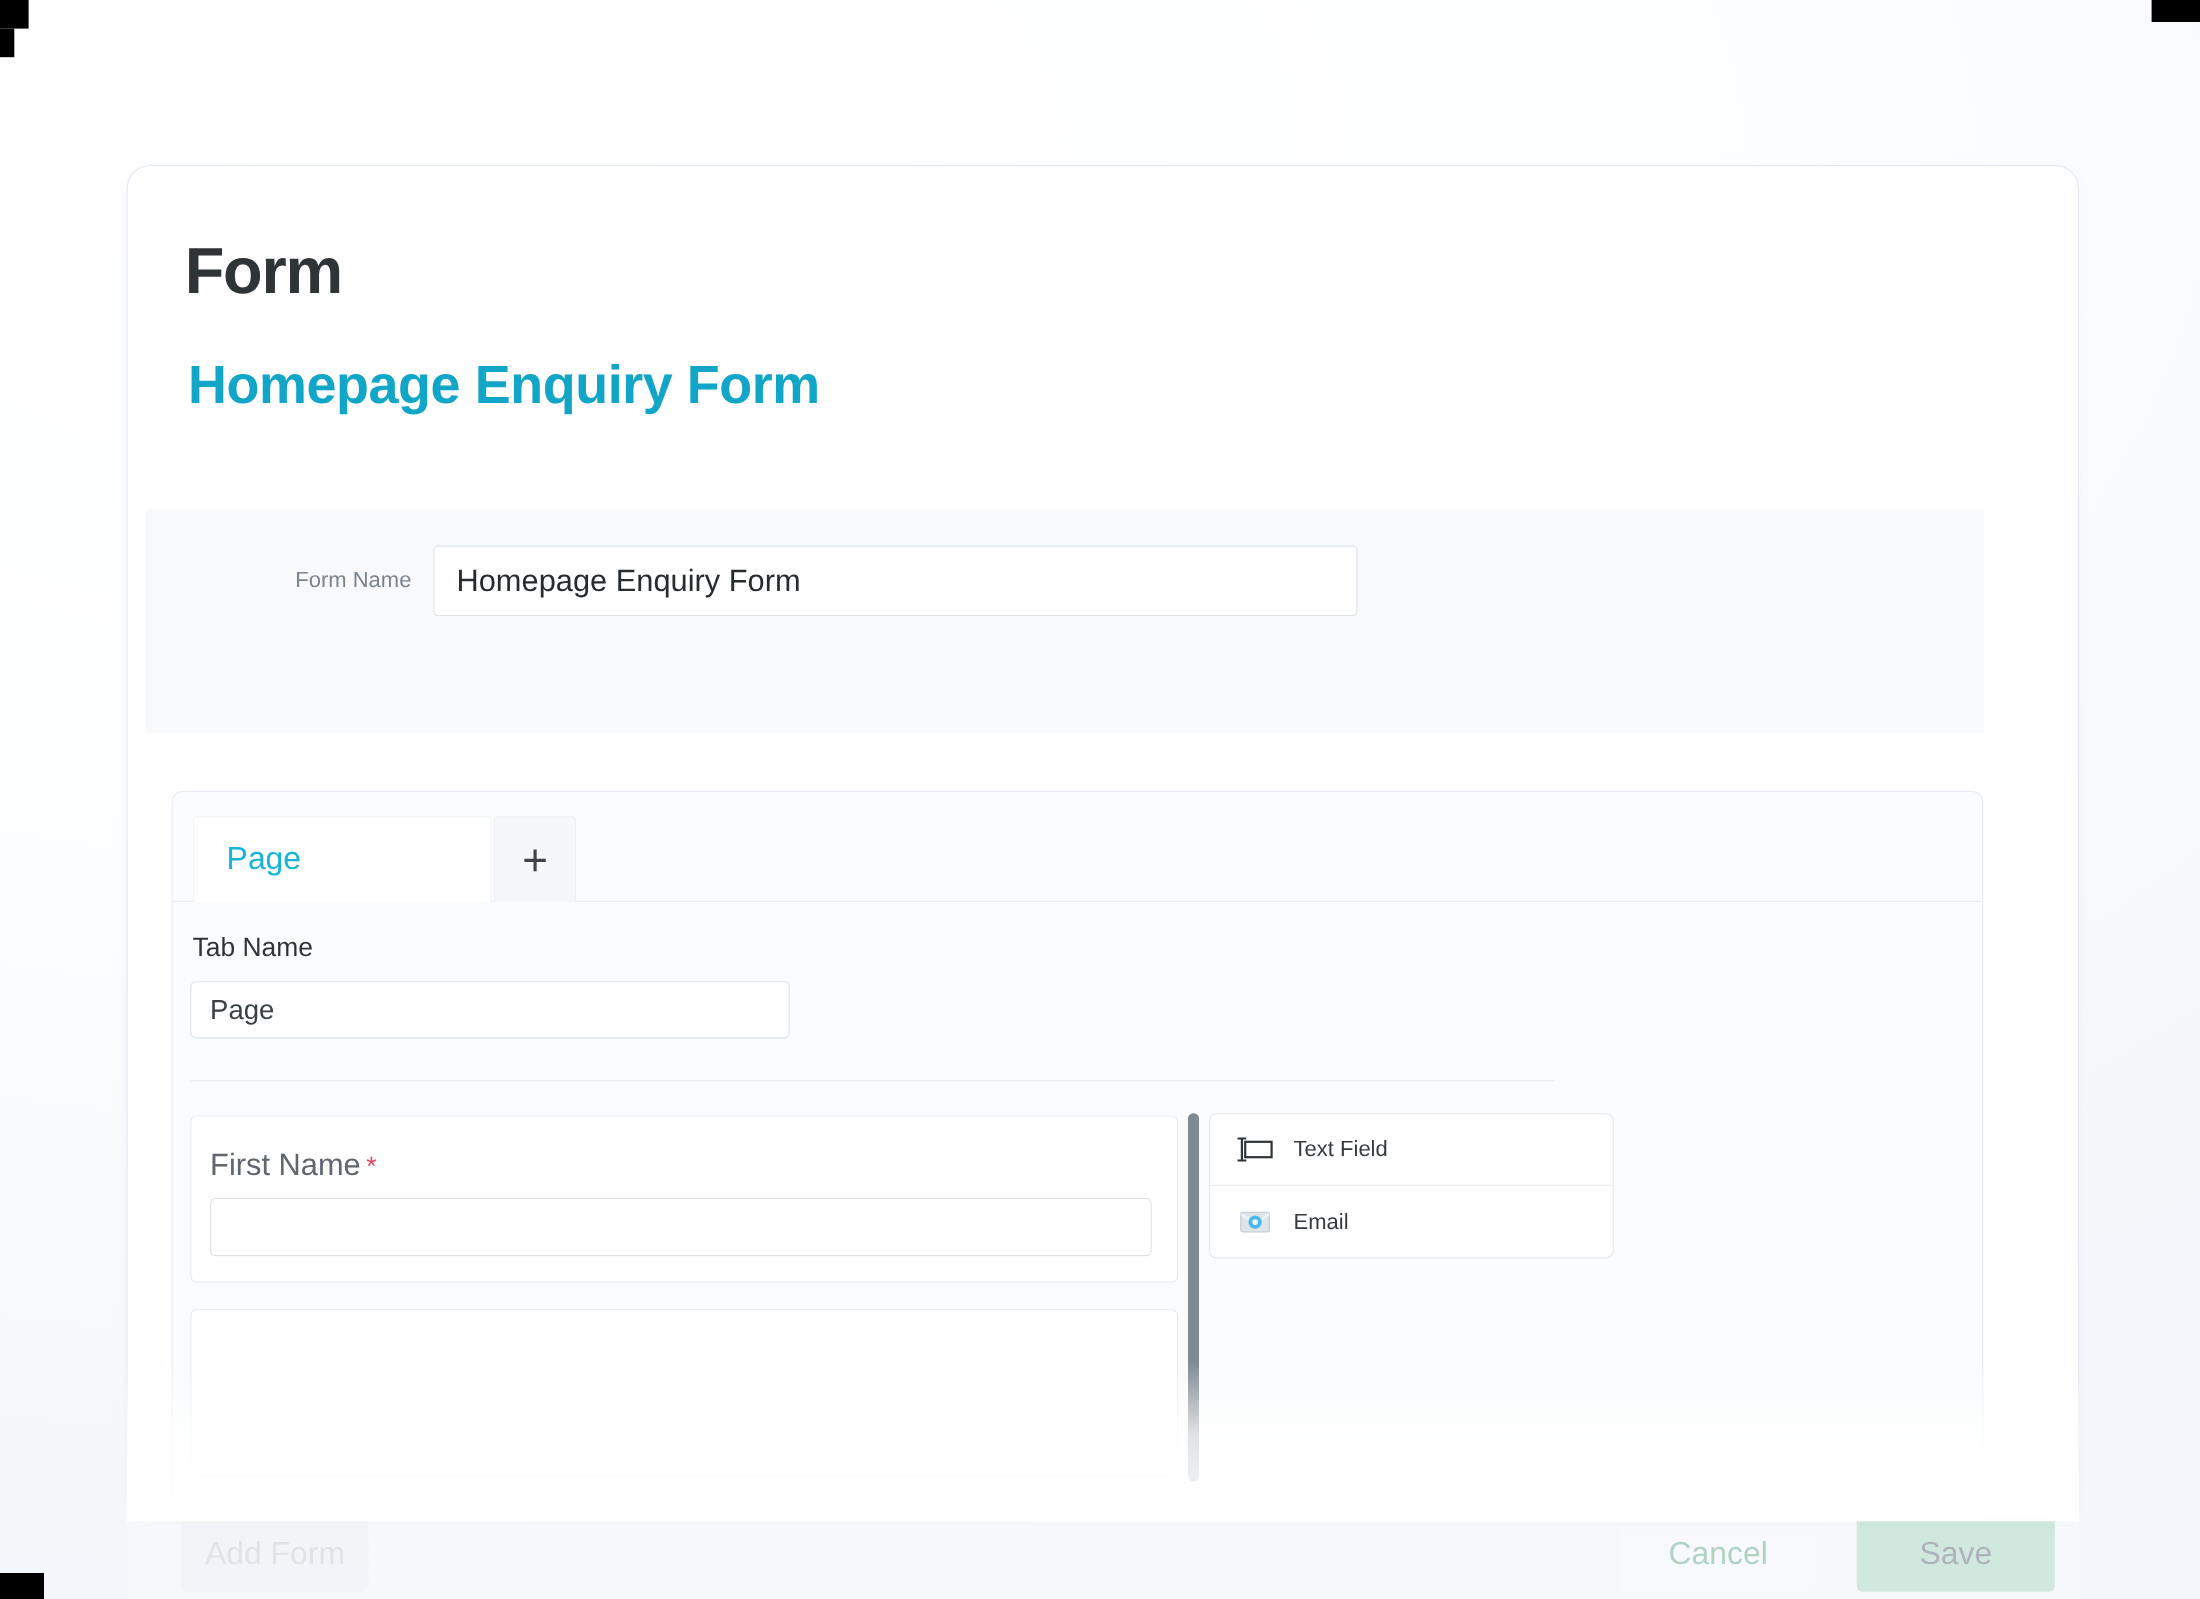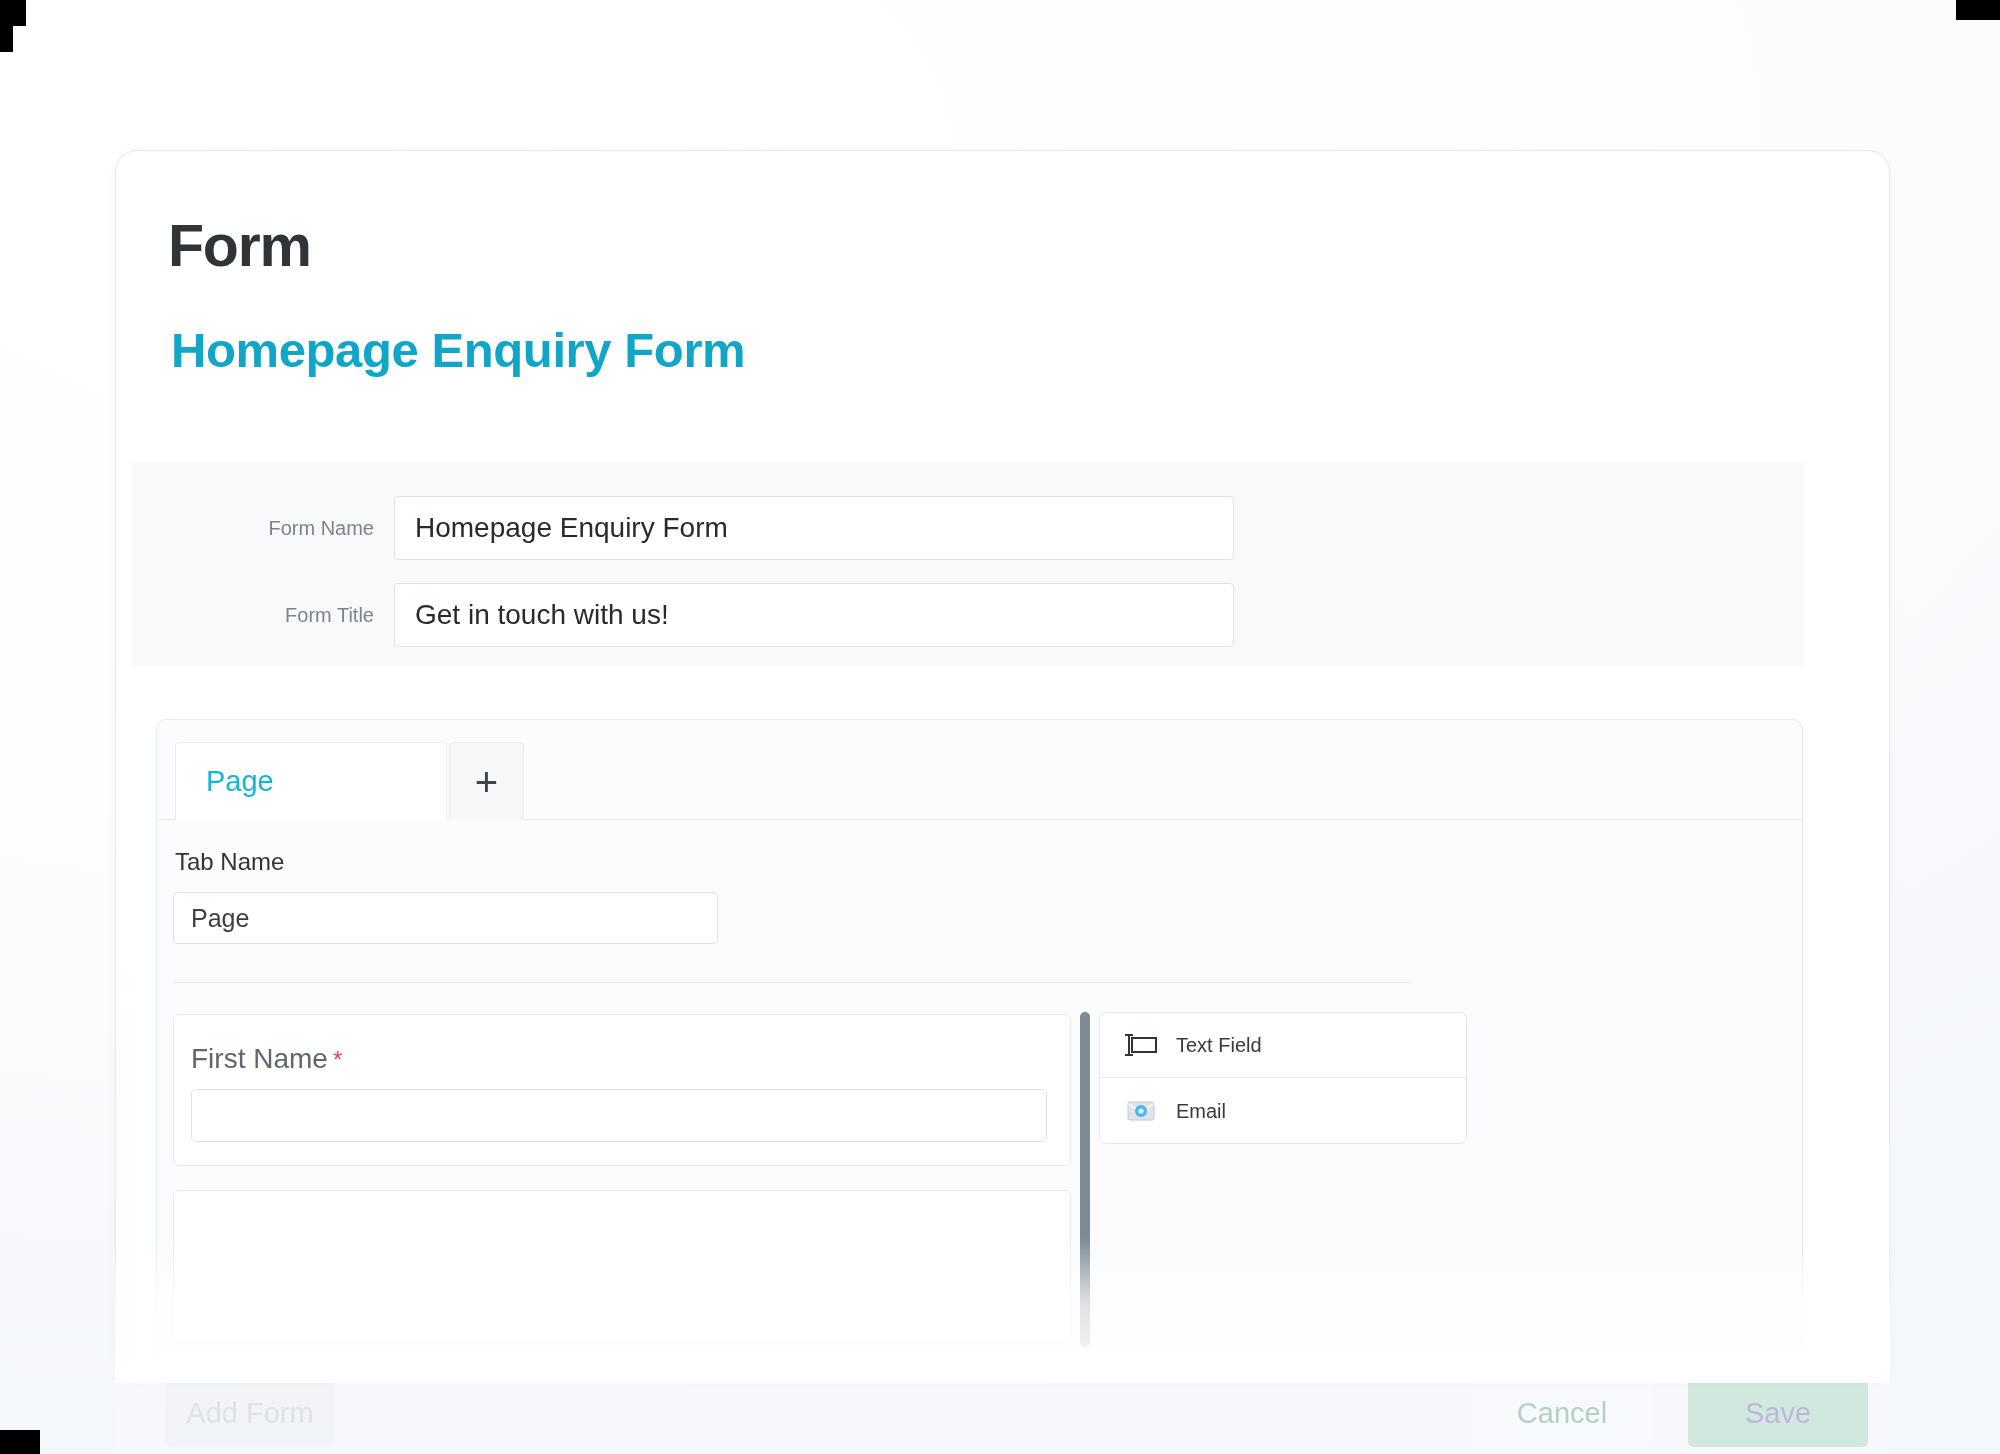--- a/index.html
+++ b/index.html
@@ -330,21 +330,21 @@
   .btn.cancel {
     right: 238px;
     width: 180px;
     background: #ffffff;
     color: #15803d;
   }
   .btn.save {
     right: 22px;
     width: 180px;
     background: #7fc79a;
-    color: #4c1d95;
+    color: #0f172a;
   }
 </style>
 </head>
 <body>
 
 <div id="stage">
 
   <div class="corner-mark tl"></div>
   <div class="corner-mark tl2"></div>
   <div class="corner-mark tr"></div>
@@ -356,24 +356,20 @@
 
     <div class="page-subtitle">Homepage Enquiry Form</div>
 
     <div class="meta-panel">
 
       <div class="meta-row r1">
         <div class="meta-label">Form Name</div>
         <div class="meta-input">Homepage Enquiry Form</div>
       </div>
 
-      <div class="meta-row r2">
-        <div class="meta-label">Form Title</div>
-        <div class="meta-input">Get in touch with us!</div>
-      </div>
 
     </div>
 
     <div class="builder">
 
       <div class="tabstrip">
         <div class="tab active">Page</div>
         <div class="tab add">
           <span class="plus">+</span>
         </div>

